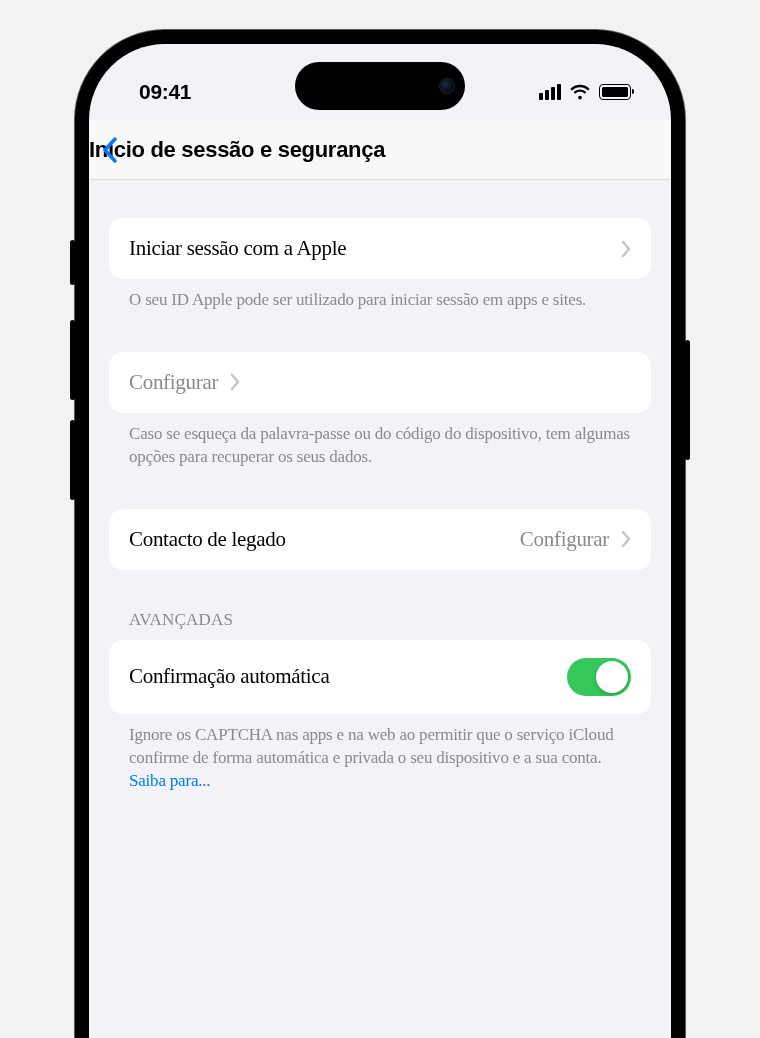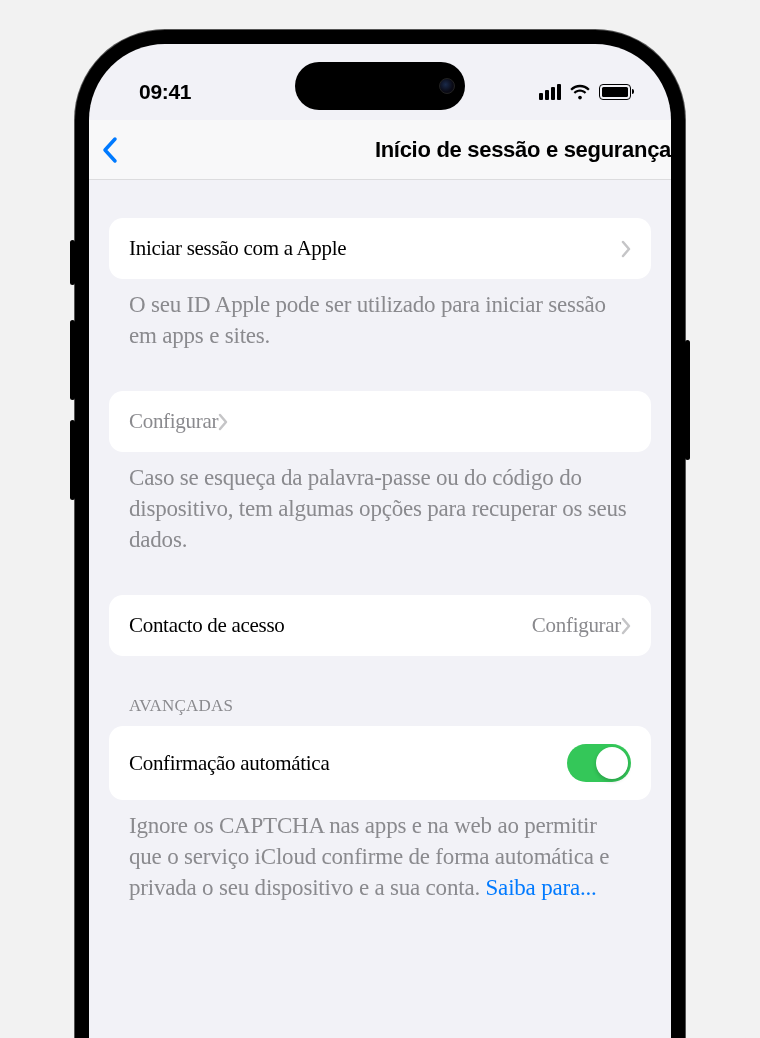--- a/index.html
+++ b/index.html
@@ -143,21 +143,21 @@
       left: 12px;
       top: 50%;
       transform: translateY(-50%);
       color: #007aff;
       display: flex;
       align-items: center;
       cursor: pointer;
     }
     .nav-title {
       width: 100%;
-      text-align: right;
+      text-align: left;
       font-size: 22px;
       font-weight: 600;
       letter-spacing: -0.3px;
       color: #000;
     }
     .content {
       padding: 0 20px;
       background: #f2f2f7;
       font-family: Liberation Serif, serif;
     }
@@ -184,32 +184,32 @@
       cursor: pointer;
     }
     .row-title {
       font-size: 21px;
       color: #000;
       letter-spacing: -0.3px;
     }
     .row-right {
       display: flex;
       align-items: center;
-      gap: 0;
+      gap: 12px;
     }
     .row-value {
       font-size: 21px;
       color: #8a8a8e;
       letter-spacing: -0.3px;
     }
     .chevron {
       color: #c5c5c7;
     }
     .footer-text {
-      font-size: 23px;
+      font-size: 17px;
       color: #8a8a8e;
       padding: 10px 20px 0 20px;
       line-height: 1.35;
       letter-spacing: -0.2px;
     }
     .footer-link {
       color: #007aff;
     }
     .toggle {
       width: 64px;
@@ -297,21 +297,21 @@
               <svg class="chevron" width="10" height="18" viewBox="0 0 10 18">
                 <path d="M2 2 L8 9 L2 16" stroke="#c5c5c7" stroke-width="2.5" fill="none" stroke-linecap="round" stroke-linejoin="round"></path>
               </svg>
             </div>
           </div>
           <div class="footer-text">Caso se esqueça da palavra-passe ou do código do dispositivo, tem algumas opções para recuperar os seus dados.</div>
         </div>
 
         <div class="section">
           <div class="row">
-            <div class="row-title">Contacto de acesso</div>
+            <div class="row-title">Contacto de legado</div>
             <div class="row-right">
               <div class="row-value">Configurar</div>
               <svg class="chevron" width="10" height="18" viewBox="0 0 10 18">
                 <path d="M2 2 L8 9 L2 16" stroke="#c5c5c7" stroke-width="2.5" fill="none" stroke-linecap="round" stroke-linejoin="round"></path>
               </svg>
             </div>
           </div>
         </div>
 
         <div class="section">

